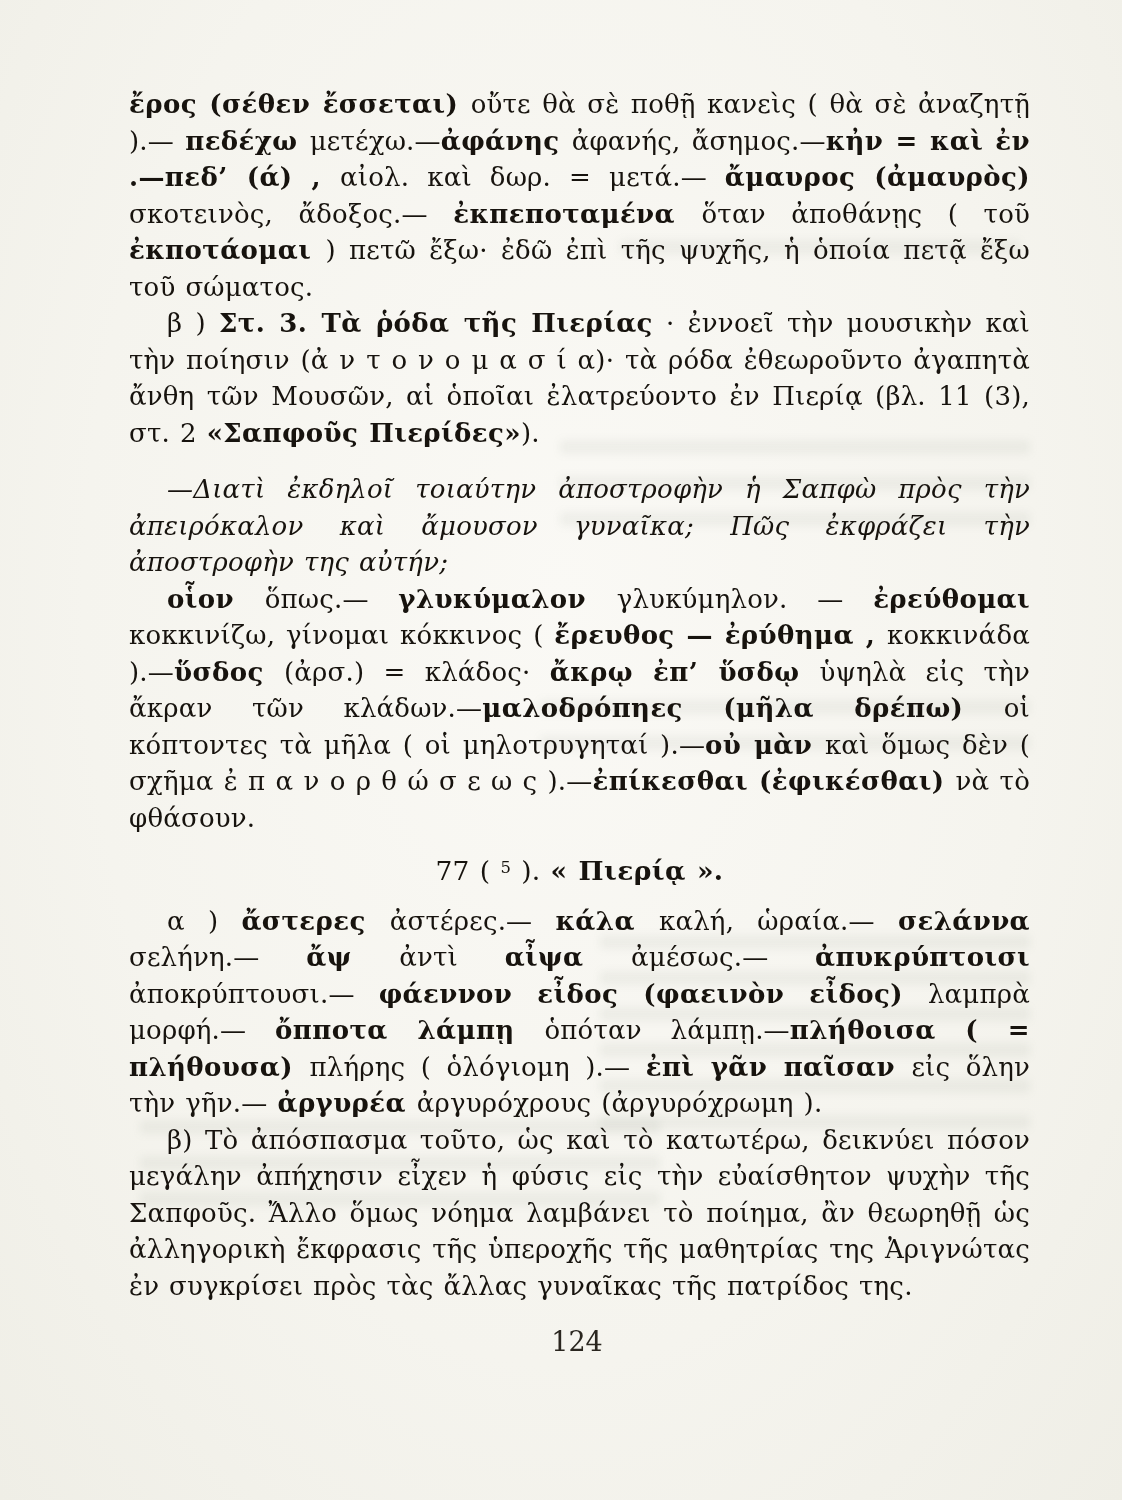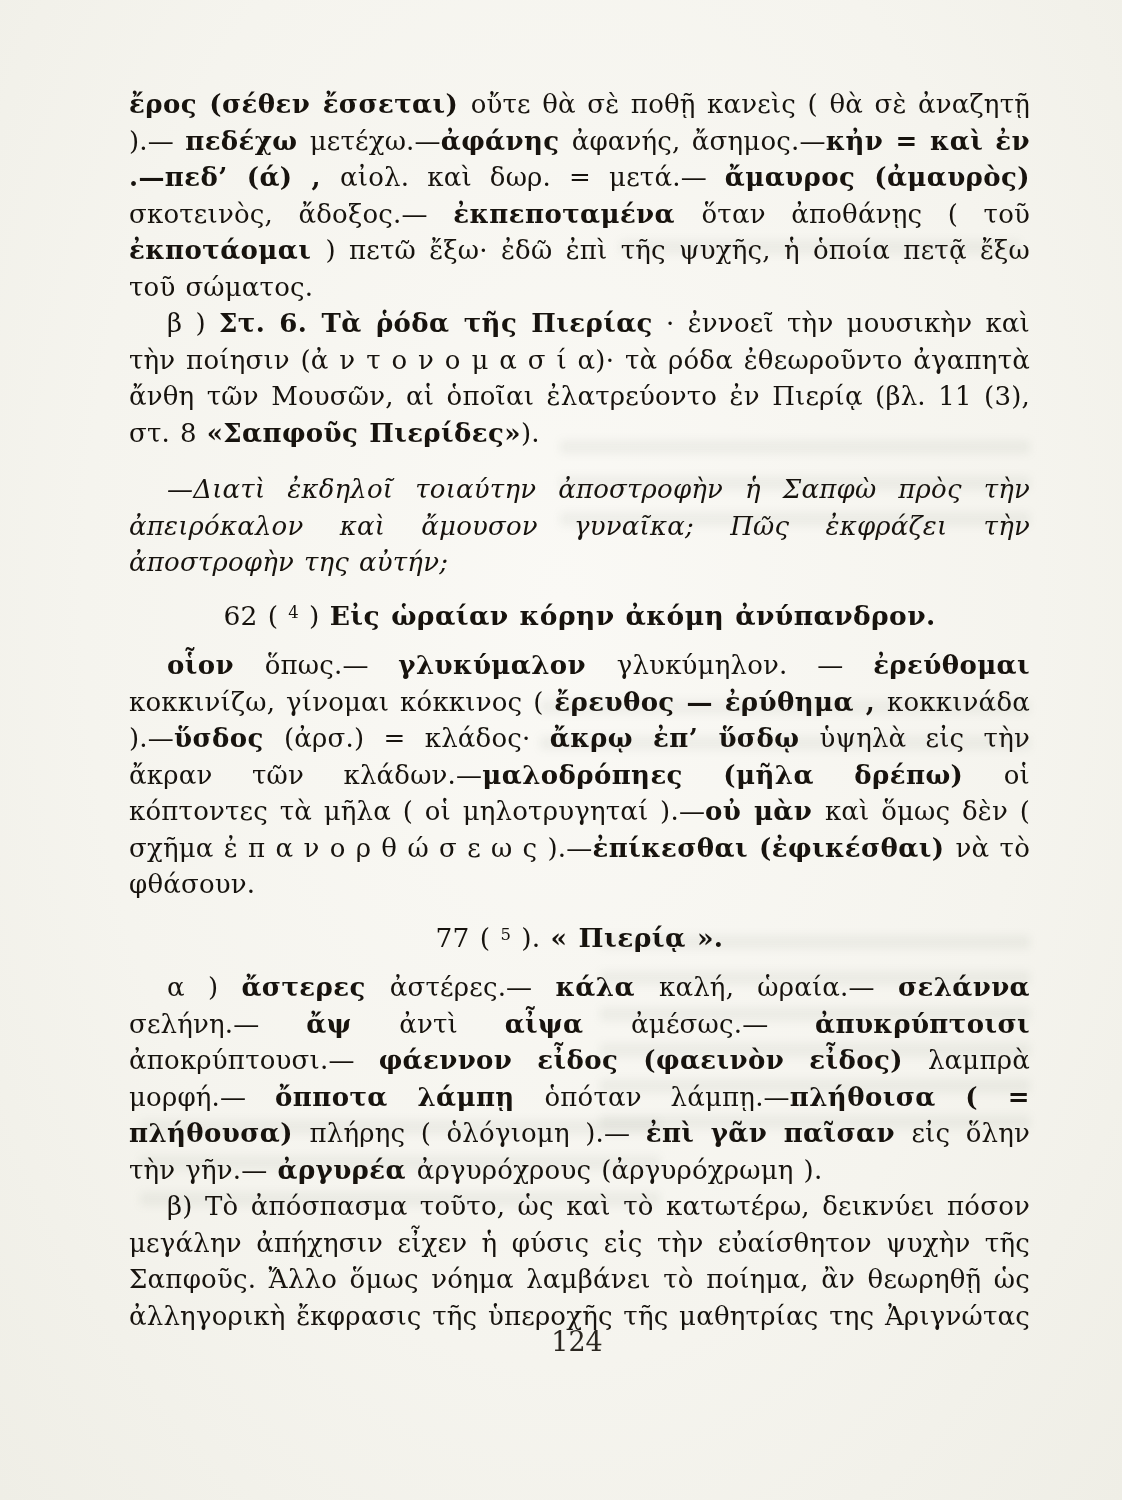--- a/index.html
+++ b/index.html
@@ -75,23 +75,22 @@
 <div class="scan-page">
 
   <div class="ghost" style="left:620px; top:240px; width:400px; height:30px;"></div>
   <div class="ghost" style="left:560px; top:440px; width:470px; height:90px;"></div>
   <div class="ghost" style="left:540px; top:700px; width:490px; height:70px;"></div>
   <div class="ghost" style="left:600px; top:935px; width:430px; height:200px;"></div>
   <div class="ghost" style="left:140px; top:1120px; width:520px; height:90px;"></div>
 
   <div class="text-block">
     <p class="para noindent"><b>ἔρος (σέθεν ἔσσεται) </b><span>οὔτε θὰ σὲ ποθῇ κανεὶς ( θὰ σὲ ἀναζητῇ ).— </span><b>πεδέχω </b><span>μετέχω.—</span><b>ἀφάνης </b><span>ἀφανής, ἄσημος.—</span><b>κἠν = καὶ ἐν .—πεδ’ (ά) , </b><span>αἰολ. καὶ δωρ. = μετά.— </span><b>ἄμαυρος (ἀμαυρὸς) </b><span>σκοτεινὸς, ἄδοξος.— </span><b>ἐκπεποταμένα </b><span>ὅταν ἀποθάνῃς ( τοῦ </span><b>ἐκποτάομαι </b><span>) πετῶ ἔξω· ἐδῶ ἐπὶ τῆς ψυχῆς, ἡ ὁποία πετᾷ ἔξω τοῦ σώματος.</span></p>
-    <p class="para"><span>β ) </span><b>Στ. 6. Τὰ ῥόδα τῆς Πιερίας</b><span> · ἐννοεῖ τὴν μουσικὴν καὶ τὴν ποίησιν (ἀ ν τ ο ν ο μ α σ ί α)· τὰ ρόδα ἐθεωροῦντο ἀγαπητὰ ἄνθη τῶν Μουσῶν, αἱ ὁποῖαι ἐλατρεύοντο ἐν Πιερίᾳ (βλ. 11 (3), στ. 8 </span><b>«Σαπφοῦς Πιερίδες»</b><span>).</span></p>
+    <p class="para"><span>β ) </span><b>Στ. 3. Τὰ ῥόδα τῆς Πιερίας</b><span> · ἐννοεῖ τὴν μουσικὴν καὶ τὴν ποίησιν (ἀ ν τ ο ν ο μ α σ ί α)· τὰ ρόδα ἐθεωροῦντο ἀγαπητὰ ἄνθη τῶν Μουσῶν, αἱ ὁποῖαι ἐλατρεύοντο ἐν Πιερίᾳ (βλ. 11 (3), στ. 2 </span><b>«Σαπφοῦς Πιερίδες»</b><span>).</span></p>
     <p class="para italic"><span>—Διατὶ ἐκδηλοῖ τοιαύτην ἀποστροφὴν ἡ Σαπφὼ πρὸς τὴν ἀπειρόκαλον καὶ ἄμουσον γυναῖκα; Πῶς ἐκφράζει τὴν ἀποστροφὴν της αὐτήν;</span></p>
-    <h2 class="heading"><span>62 ( </span><sup>4</sup><span> ) </span><b>Εἰς ὡραίαν κόρην ἀκόμη ἀνύπανδρον.</b></h2>
     <p class="para"><b>οἷον </b><span>ὅπως.— </span><b>γλυκύμαλον </b><span>γλυκύμηλον. — </span><b>ἐρεύθομαι </b><span>κοκκινίζω, γίνομαι κόκκινος ( </span><b>ἔρευθος — ἐρύθημα , </b><span>κοκκινάδα ).—</span><b>ὕσδος </b><span>(ἀρσ.) = κλάδος· </span><b>ἄκρῳ ἐπ’ ὕσδῳ </b><span>ὑψηλὰ εἰς τὴν ἄκραν τῶν κλάδων.—</span><b>μαλοδρόπηες (μῆλα δρέπω) </b><span>οἱ κόπτοντες τὰ μῆλα ( οἱ μηλοτρυγηταί ).—</span><b>οὐ μὰν </b><span>καὶ ὅμως δὲν ( σχῆμα ἐ π α ν ο ρ θ ώ σ ε ω ς ).—</span><b>ἐπίκεσθαι (ἐφικέσθαι) </b><span>νὰ τὸ φθάσουν.</span></p>
     <h2 class="heading"><span>77 ( </span><sup>5</sup><span> ). </span><b>« Πιερίᾳ ».</b></h2>
     <p class="para"><span>α ) </span><b>ἄστερες </b><span>ἀστέρες.— </span><b>κάλα </b><span>καλή, ὡραία.— </span><b>σελάννα </b><span>σελήνη.— </span><b>ἄψ </b><span>ἀντὶ </span><b>αἶψα </b><span>ἀμέσως.— </span><b>ἀπυκρύπτοισι </b><span>ἀποκρύπτουσι.— </span><b>φάεννον εἶδος (φαεινὸν εἶδος) </b><span>λαμπρὰ μορφή.— </span><b>ὄπποτα λάμπῃ </b><span>ὁπόταν λάμπῃ.—</span><b>πλήθοισα ( = πλήθουσα) </b><span>πλήρης ( ὁλόγιομη ).— </span><b>ἐπὶ γᾶν παῖσαν </b><span>εἰς ὅλην τὴν γῆν.— </span><b>ἀργυρέα </b><span>ἀργυρόχρους (ἀργυρόχρωμη ).</span></p>
     <p class="para"><span>β) Τὸ ἀπόσπασμα τοῦτο, ὡς καὶ τὸ κατωτέρω, δεικνύει πόσον μεγάλην ἀπήχησιν εἶχεν ἡ φύσις εἰς τὴν εὐαίσθητον ψυχὴν τῆς Σαπφοῦς. Ἄλλο ὅμως νόημα λαμβάνει τὸ ποίημα, ἂν θεωρηθῇ ὡς ἀλληγορικὴ ἔκφρασις τῆς ὑπεροχῆς τῆς μαθητρίας της Ἀριγνώτας ἐν συγκρίσει πρὸς τὰς ἄλλας γυναῖκας τῆς πατρίδος της.</span></p>
 
   </div>
 
   <div class="page-number">124</div>
 
 </div>

